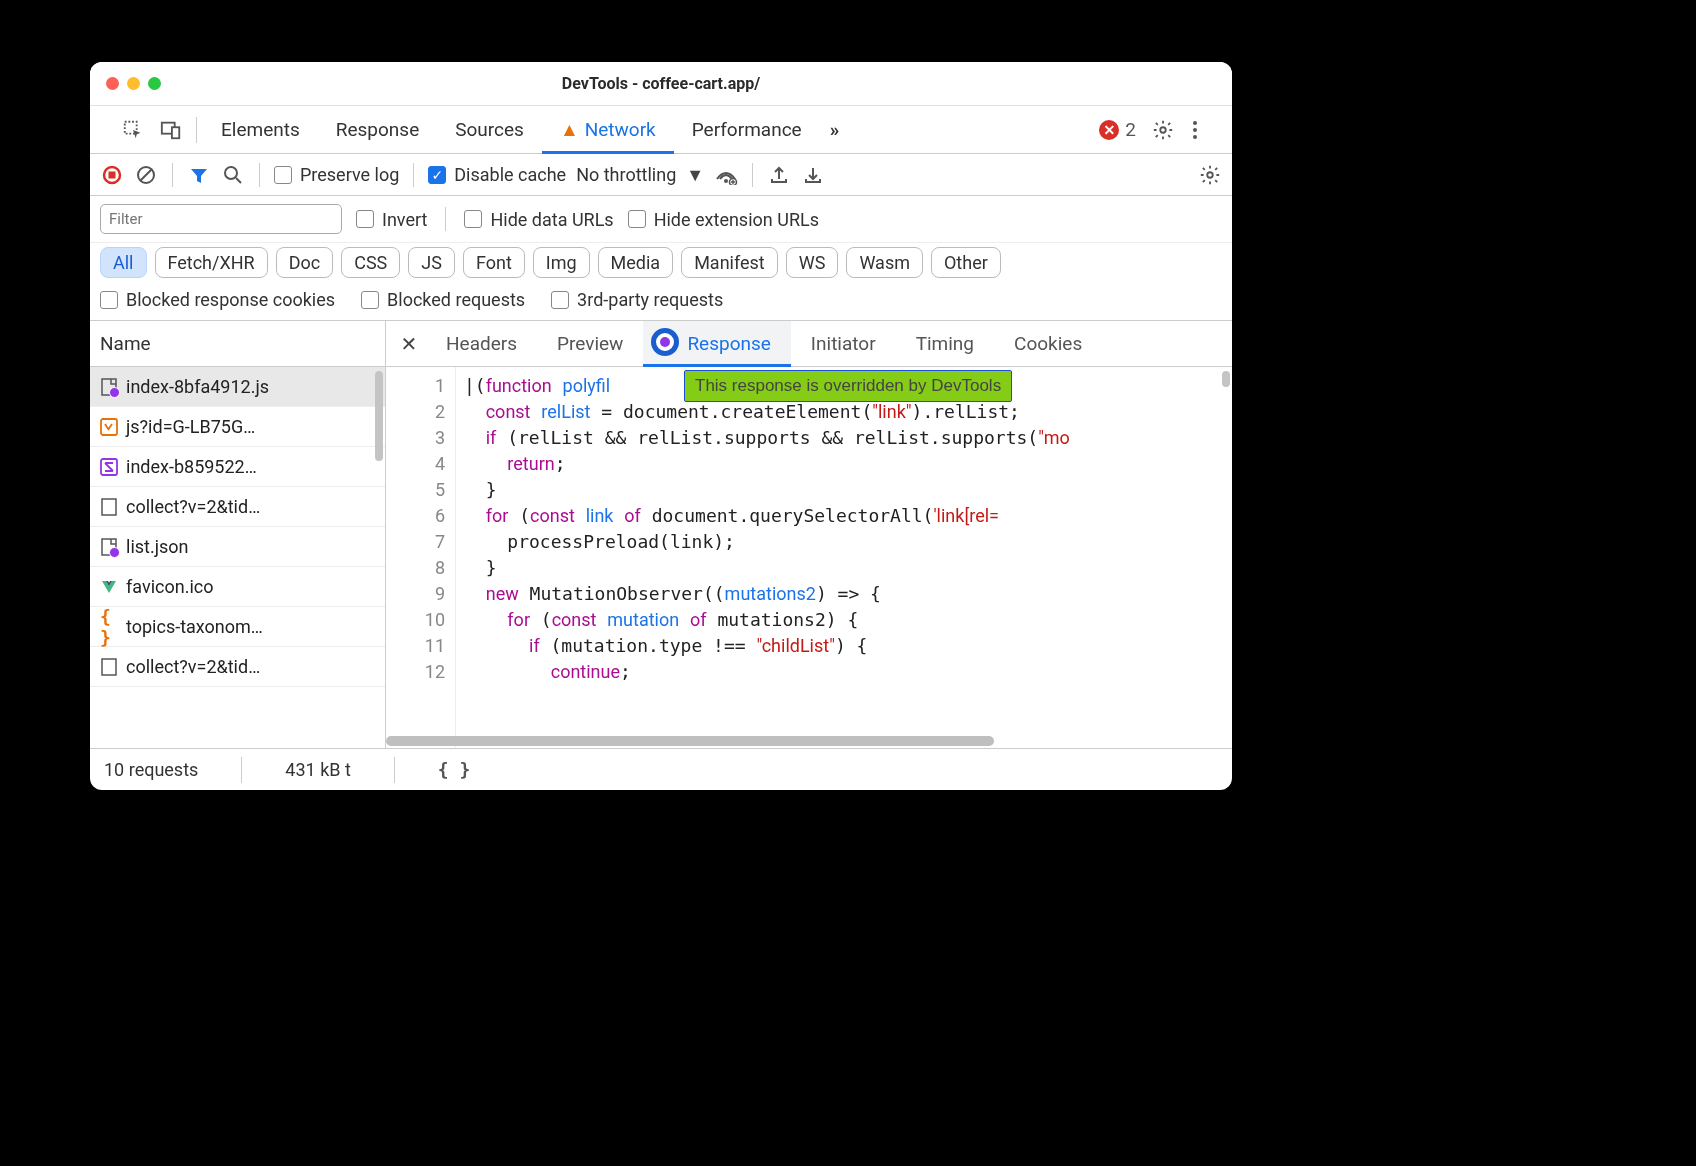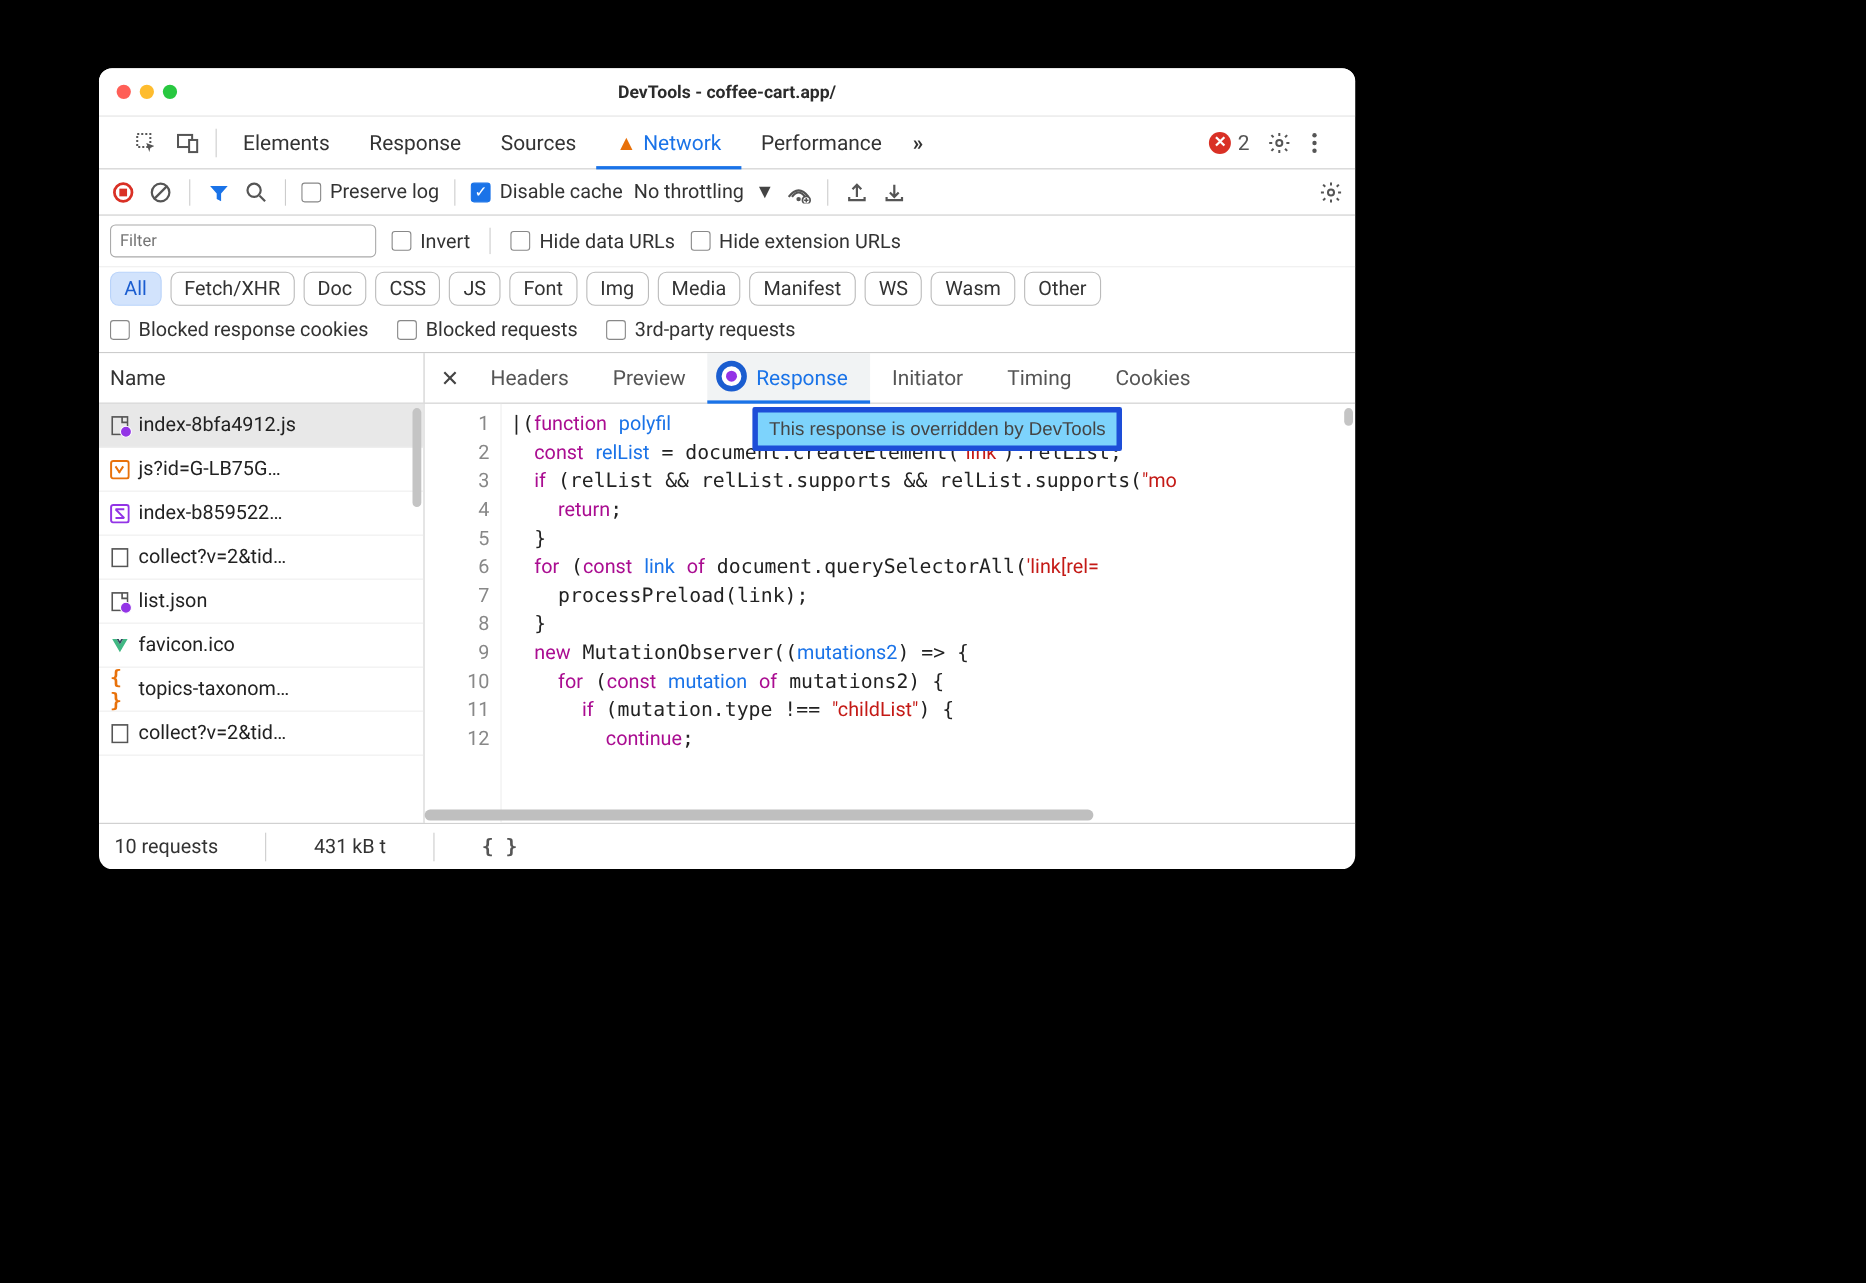--- a/index.html
+++ b/index.html
@@ -49,21 +49,21 @@
     .dtabs{ height:46px; border-bottom:1px solid #ccc; display:flex; align-items:center; gap:0; padding:0 6px;}
     .dx{ width:34px; text-align:center; font-size:20px; color:#444; cursor:pointer;}
     .dtab{ padding:0 20px; height:46px; display:flex; align-items:center; font-size:19px; color:#555; cursor:pointer; position:relative;}
     .dtab.active{ color:#1a73e8; border-bottom:3px solid #1a73e8; background:#f1f3f4; padding-top:3px;}
     .ring{ position:absolute; left:8px; top:50%; transform:translateY(-50%); width:28px; height:28px; border:5px solid #1a5dd0; border-radius:50%; background:#fff; display:flex; align-items:center;justify-content:center;}
     .ring .inner{ width:10px;height:10px;border-radius:50%;background:#9334e6;}
     .codewrap{ flex:1; display:flex; overflow:hidden; position:relative;}
     .gutter{ width:70px; background:#fff; color:#888; font-family:Menlo,Consolas,monospace; font-size:18px; text-align:right; padding:6px 10px 0 0; border-right:1px solid #eee; line-height:26px;}
     .code{ flex:1; font-family:Menlo,Consolas,monospace; font-size:18px; padding:6px 0 0 8px; line-height:26px; white-space:pre; color:#222; position:relative; overflow:hidden;}
     .kw{color:#aa0d91;} .fn{color:#1a73e8;} .str{color:#c41a16;}
-    .tooltip{ position:absolute; left:228px; top:3px; background:#7dd3fc; border:5px solid #1d4ed8; padding:2px 10px; font-size:17px; color:#444; font-family:-apple-system,sans-serif; border-radius:2px;}
+    .tooltip{ position:absolute; left:228px; top:3px; background:#84cc16; border:1px solid #1d4ed8; padding:2px 10px; font-size:17px; color:#444; font-family:-apple-system,sans-serif; border-radius:2px;}
     .hscroll{ position:absolute; left:0; bottom:0; height:14px; right:0; background:transparent;}
     .hscroll .hb{ position:absolute; left:0px; top:2px; height:10px; width:608px; background:#bfbfbf; border-radius:5px;}
     .vscroll{ position:absolute; right:2px; top:4px; width:8px; height:16px; background:#c4c4c4; border-radius:4px;}
     .status{ height:42px; border-top:1px solid #ccc; display:flex; align-items:center; font-size:18px; color:#333;gap:29px;}
     .status .cell{ padding:0 14px; height:100%; display:flex; align-items:center;}
     .status .csep{width:1px;height:26px;background:#ccc;}
     .braces{ font-family:Menlo,monospace; font-weight:700; color:#555; padding:0 14px;}
     svg{display:block;}
   </style>
 </head>

